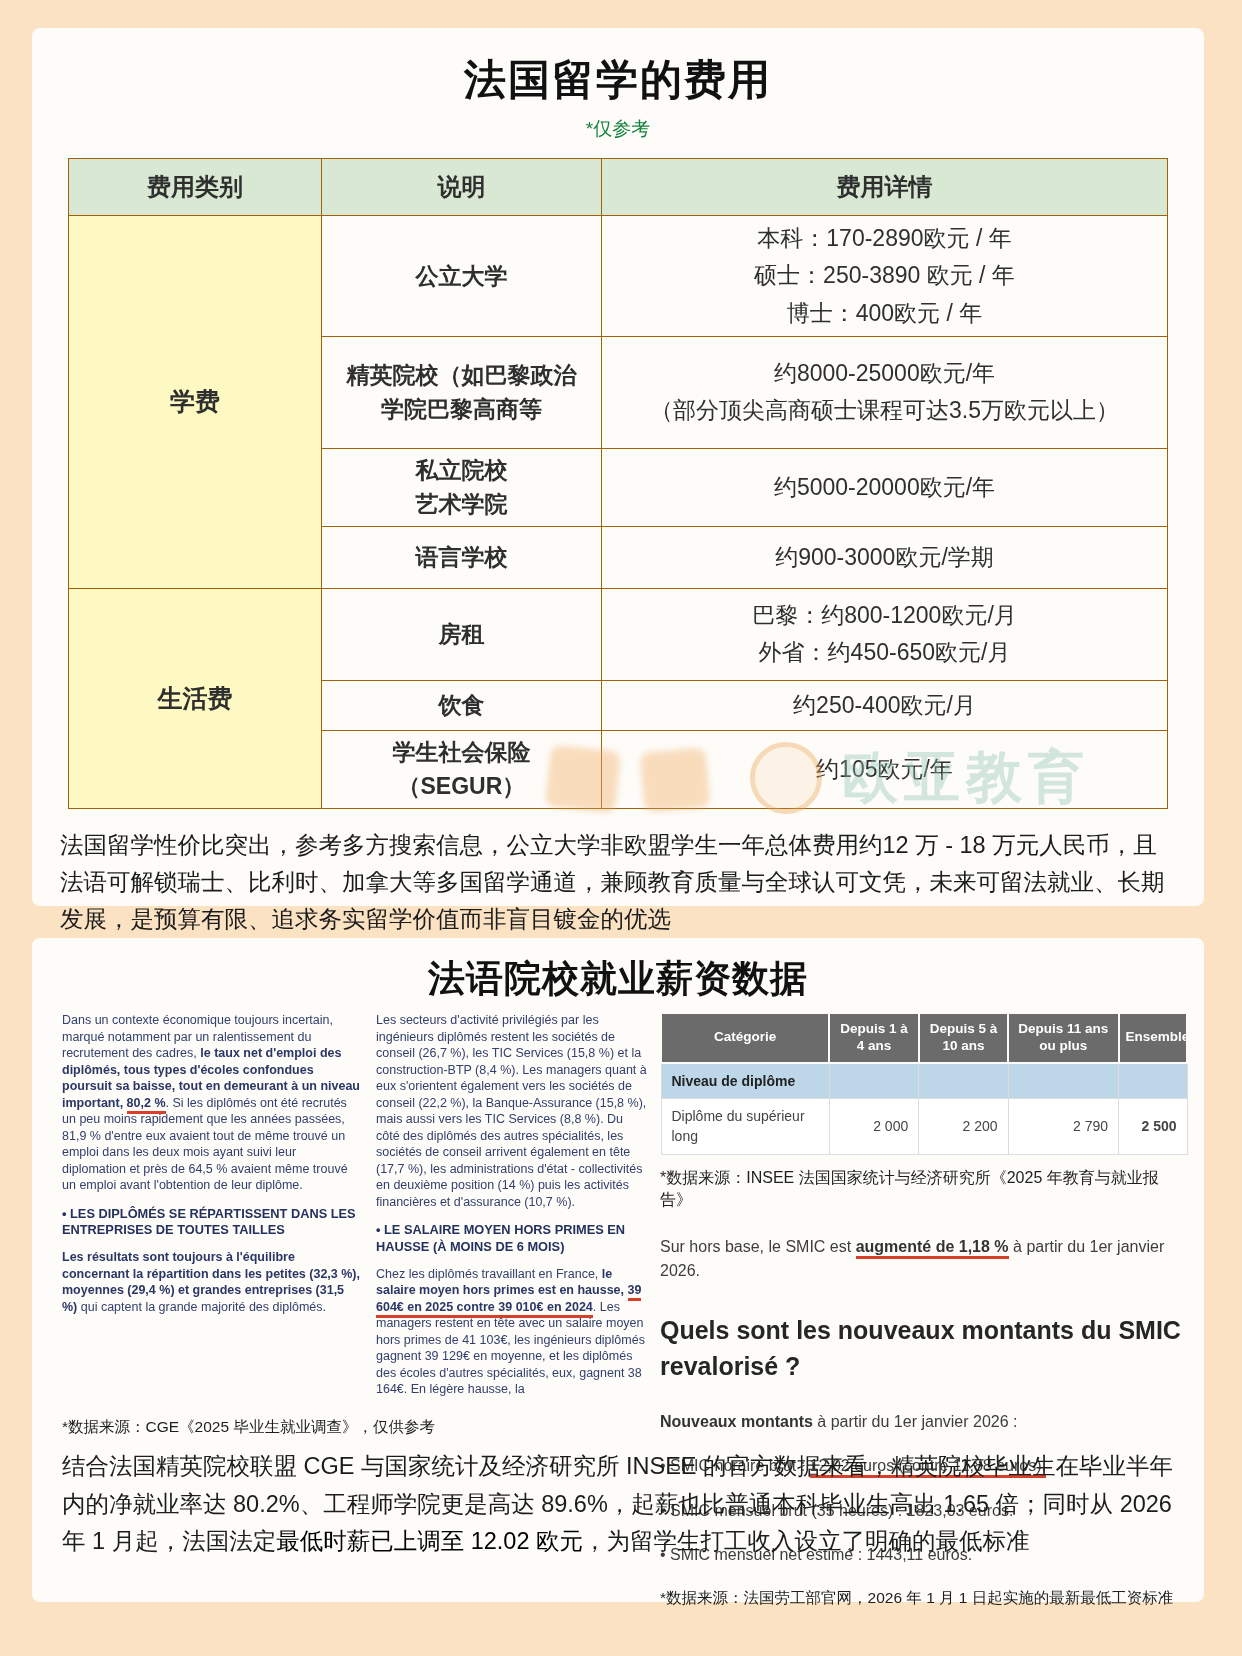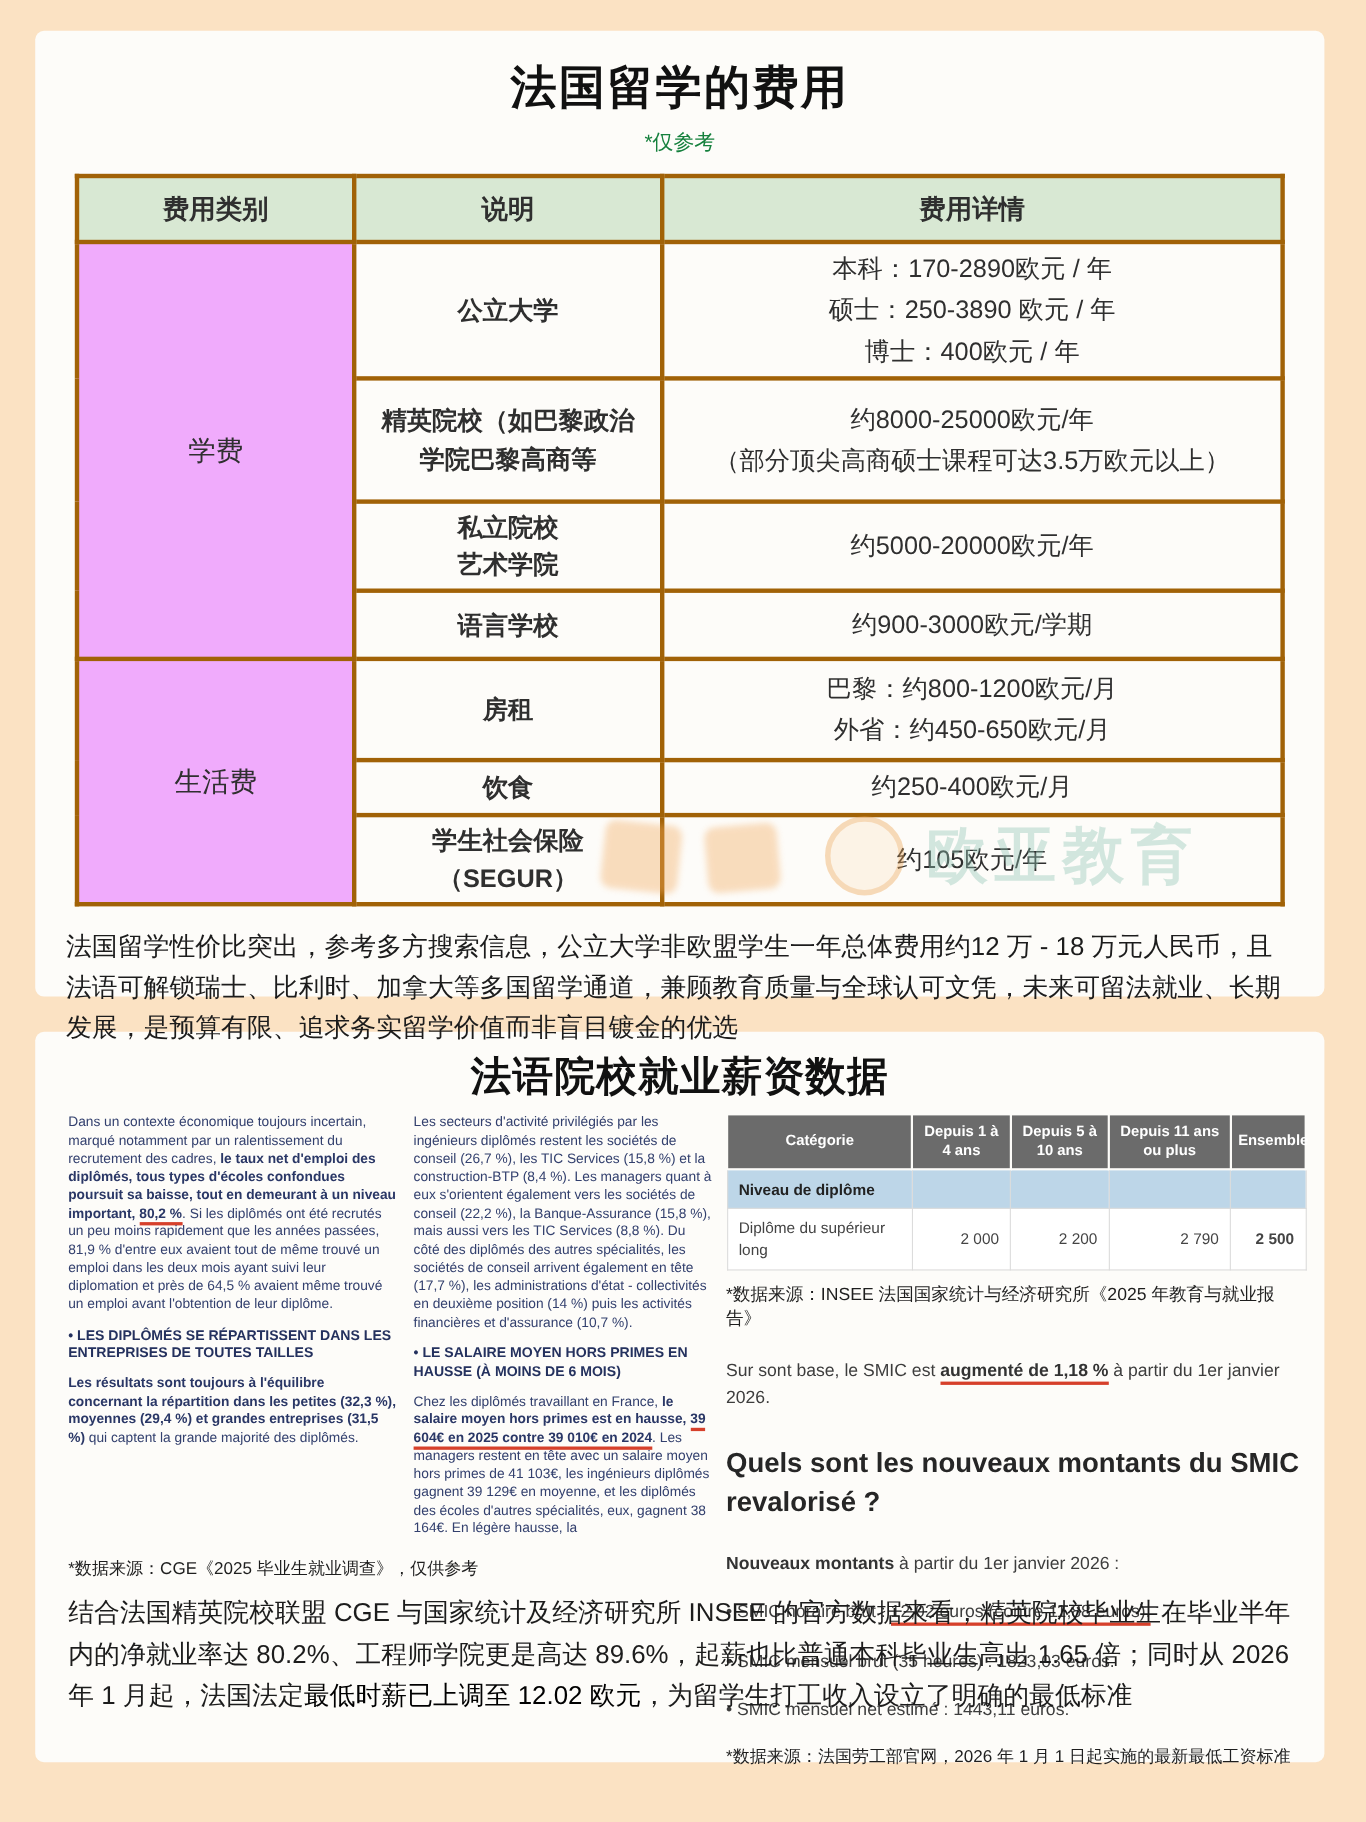--- a/index.html
+++ b/index.html
@@ -25,27 +25,27 @@
     text-align:center;font-size:19px;color:#15803d;margin-top:8px;
   }
   table.cost{
     border-collapse:collapse;table-layout:fixed;
     width:1100px;margin:16px auto 0 auto;
   }
   table.cost col.c1{width:23%;}
   table.cost col.c2{width:25.5%;}
   table.cost col.c3{width:51.5%;}
   table.cost th, table.cost td{
-    border:4px solid #a16207;text-align:center;vertical-align:middle;
+    border:1px solid #a16207;text-align:center;vertical-align:middle;
     color:#2f2f2f;padding:4px 10px;
   }
   table.cost th{
     background:#d8e8d3;font-size:24px;font-weight:700;height:48px;
   }
-  td.cat{background:#f0abfc;font-size:25px;font-weight:400;}
+  td.cat{background:#fef9c3;font-size:25px;font-weight:700;}
   td.desc{font-size:23px;font-weight:700;line-height:1.5;white-space:pre-line;}
   td.det{font-size:23px;line-height:1.62;}
   tr.rPub{height:114px;} tr.rElite{height:112px;} tr.rPriv{height:74px;}
   tr.rLang{height:62px;} tr.rRent{height:92px;} tr.rFood{height:50px;} tr.rIns{height:72px;}
 
   .para1{
     position:relative;z-index:2;
     margin:18px 28px 0 28px;font-size:23.5px;line-height:1.58;color:#1c1c1c;
     text-align:left;
   }
@@ -243,21 +243,21 @@
           <td class="num">2 000</td>
           <td class="num">2 200</td>
           <td class="num">2 790</td>
           <td class="ens">2 500</td>
         </tr>
       </tbody>
     </table>
 
     <div class="footnote fn-insee">*数据来源：INSEE 法国国家统计与经济研究所《2025 年教育与就业报告》</div>
 
-    <p class="smic"><span>Sur sont base, le SMIC est </span><b class="redline">augmenté de 1,18 %</b><span> à partir du 1er janvier 2026.</span></p>
+    <p class="smic"><span>Sur hors base, le SMIC est </span><b class="redline">augmenté de 1,18 %</b><span> à partir du 1er janvier 2026.</span></p>
 
     <h4 class="question">Quels sont les nouveaux montants du SMIC revalorisé ?</h4>
 
     <p class="montants"><b>Nouveaux montants</b><span> à partir du 1er janvier 2026 :</span></p>
 
     <ul class="smic-list">
       <li><span>SMIC horaire brut : </span><span class="redline">12,02 euros (contre 11,88 euros).</span></li>
       <li><span>SMIC mensuel brut (35 heures) : 1823,03 euros.</span></li>
       <li><span>SMIC mensuel net estimé : 1443,11 euros.</span></li>
     </ul>

